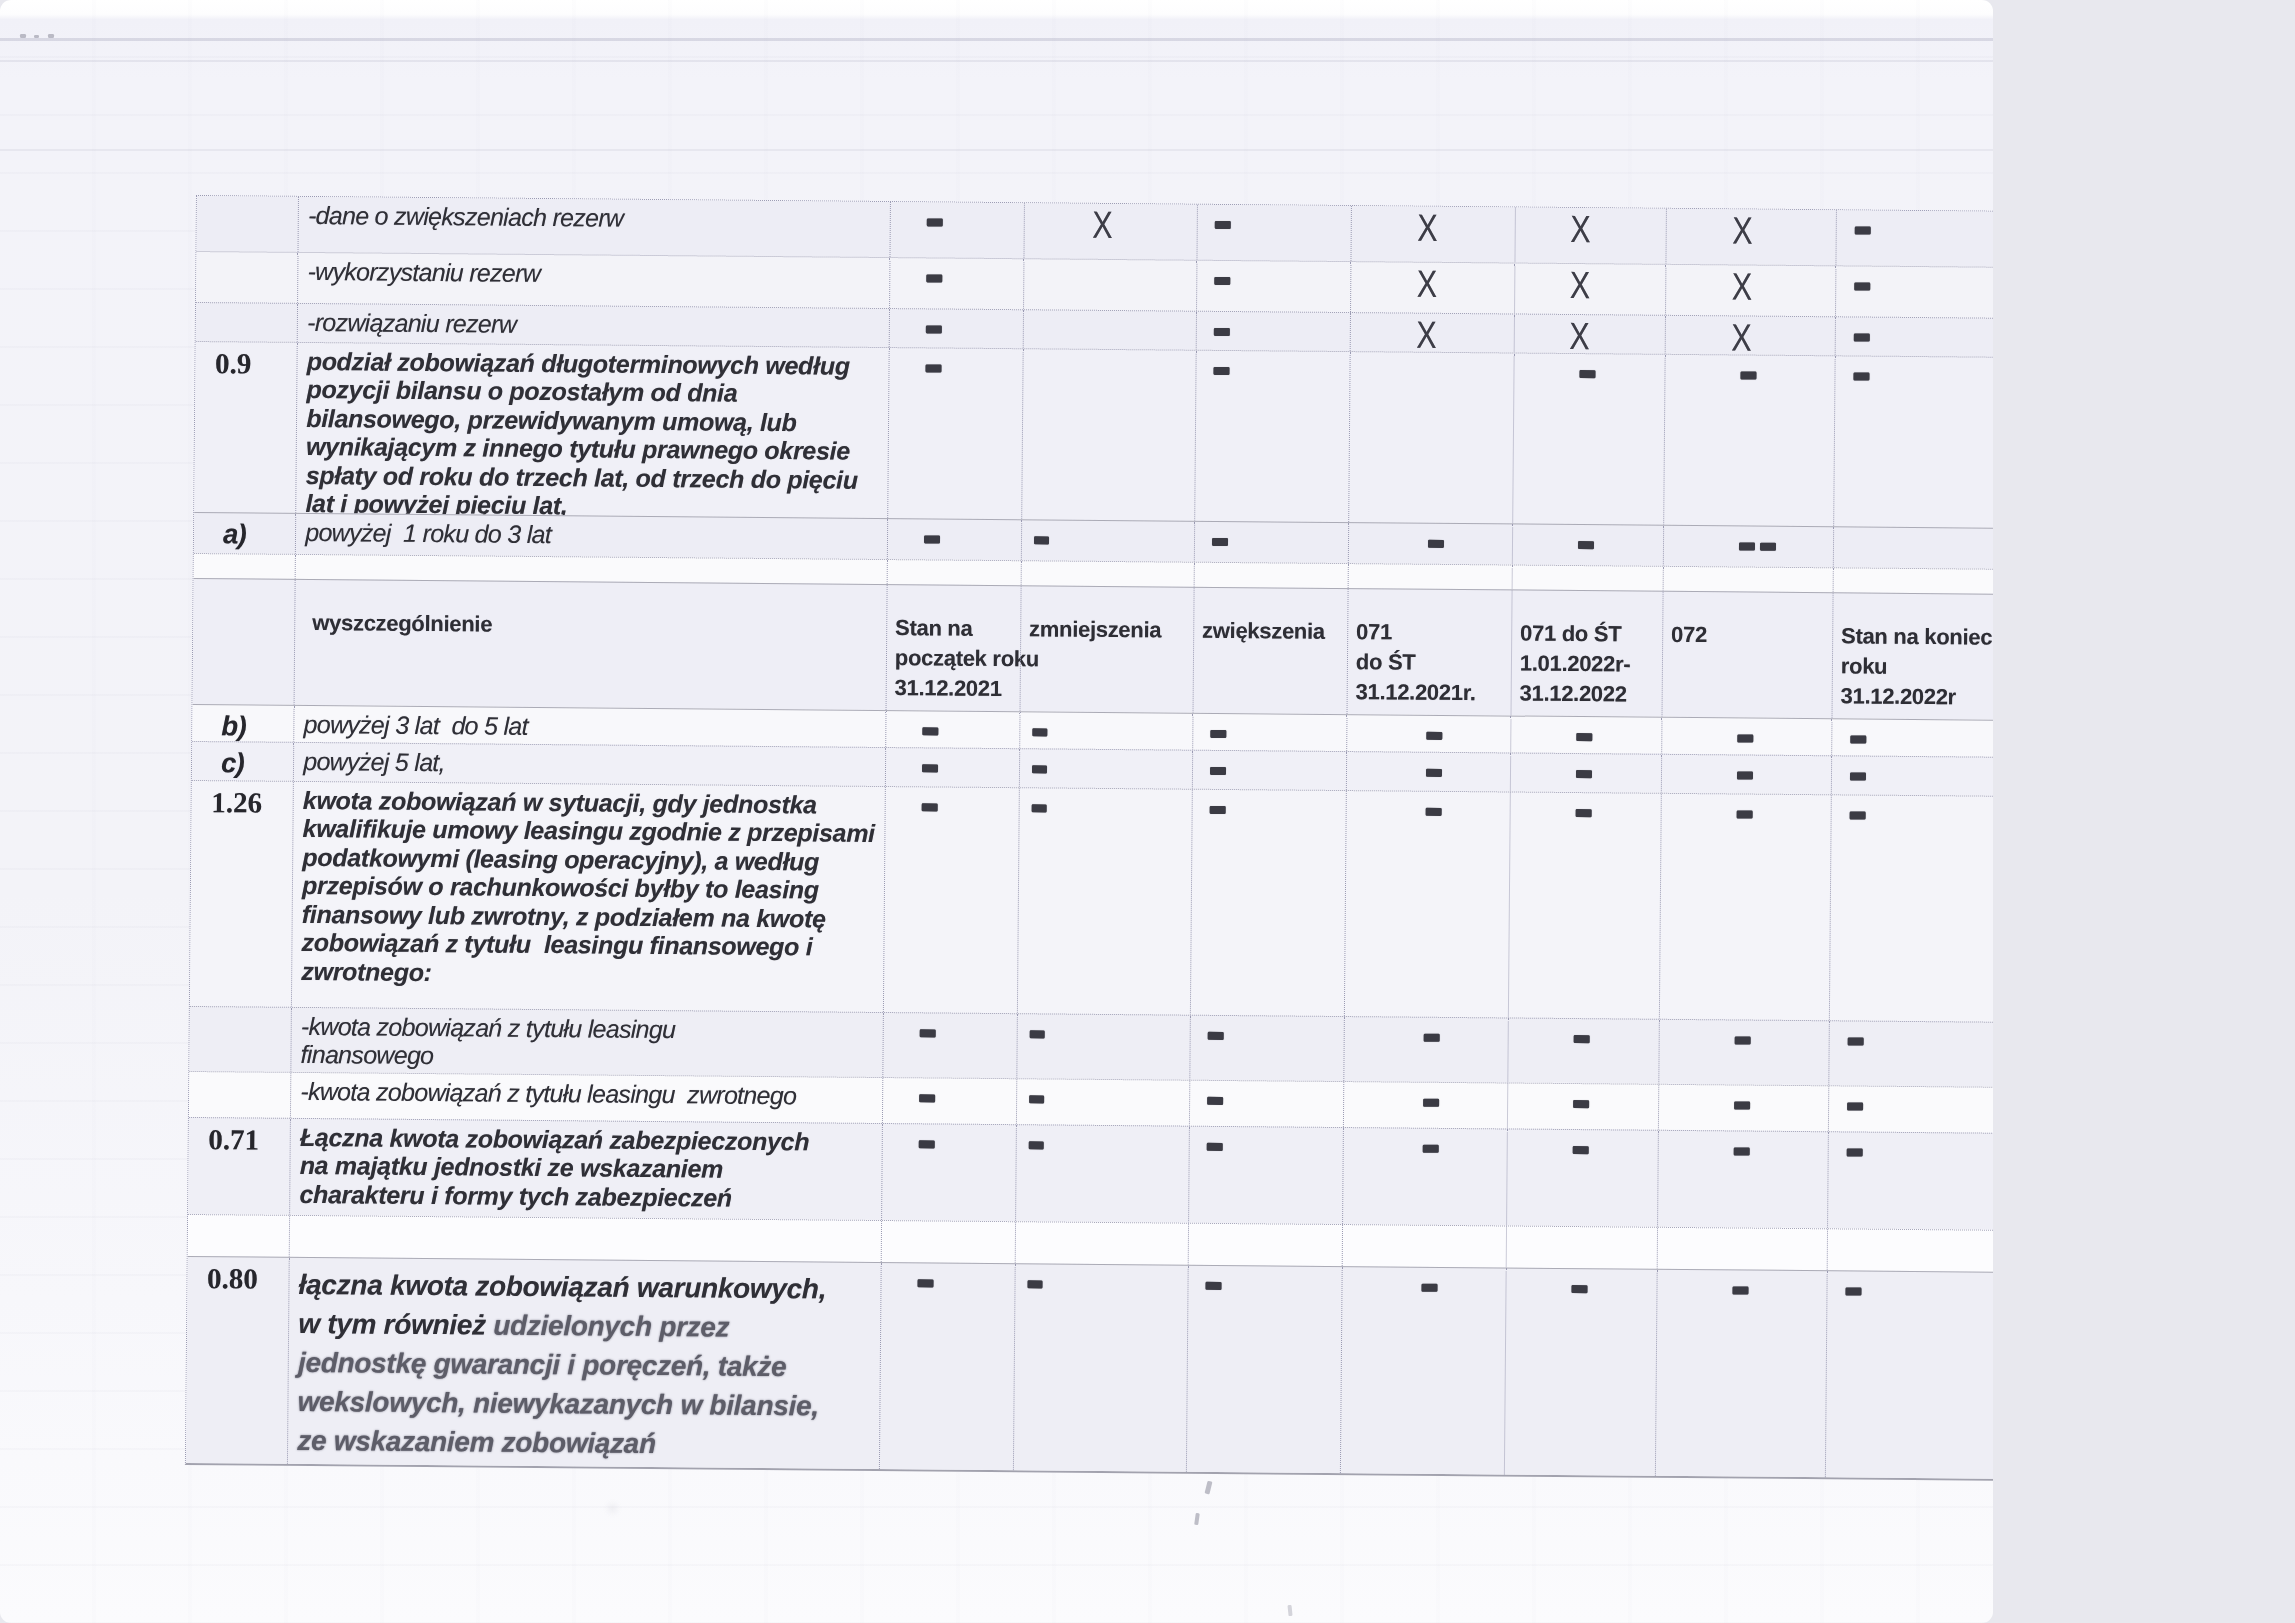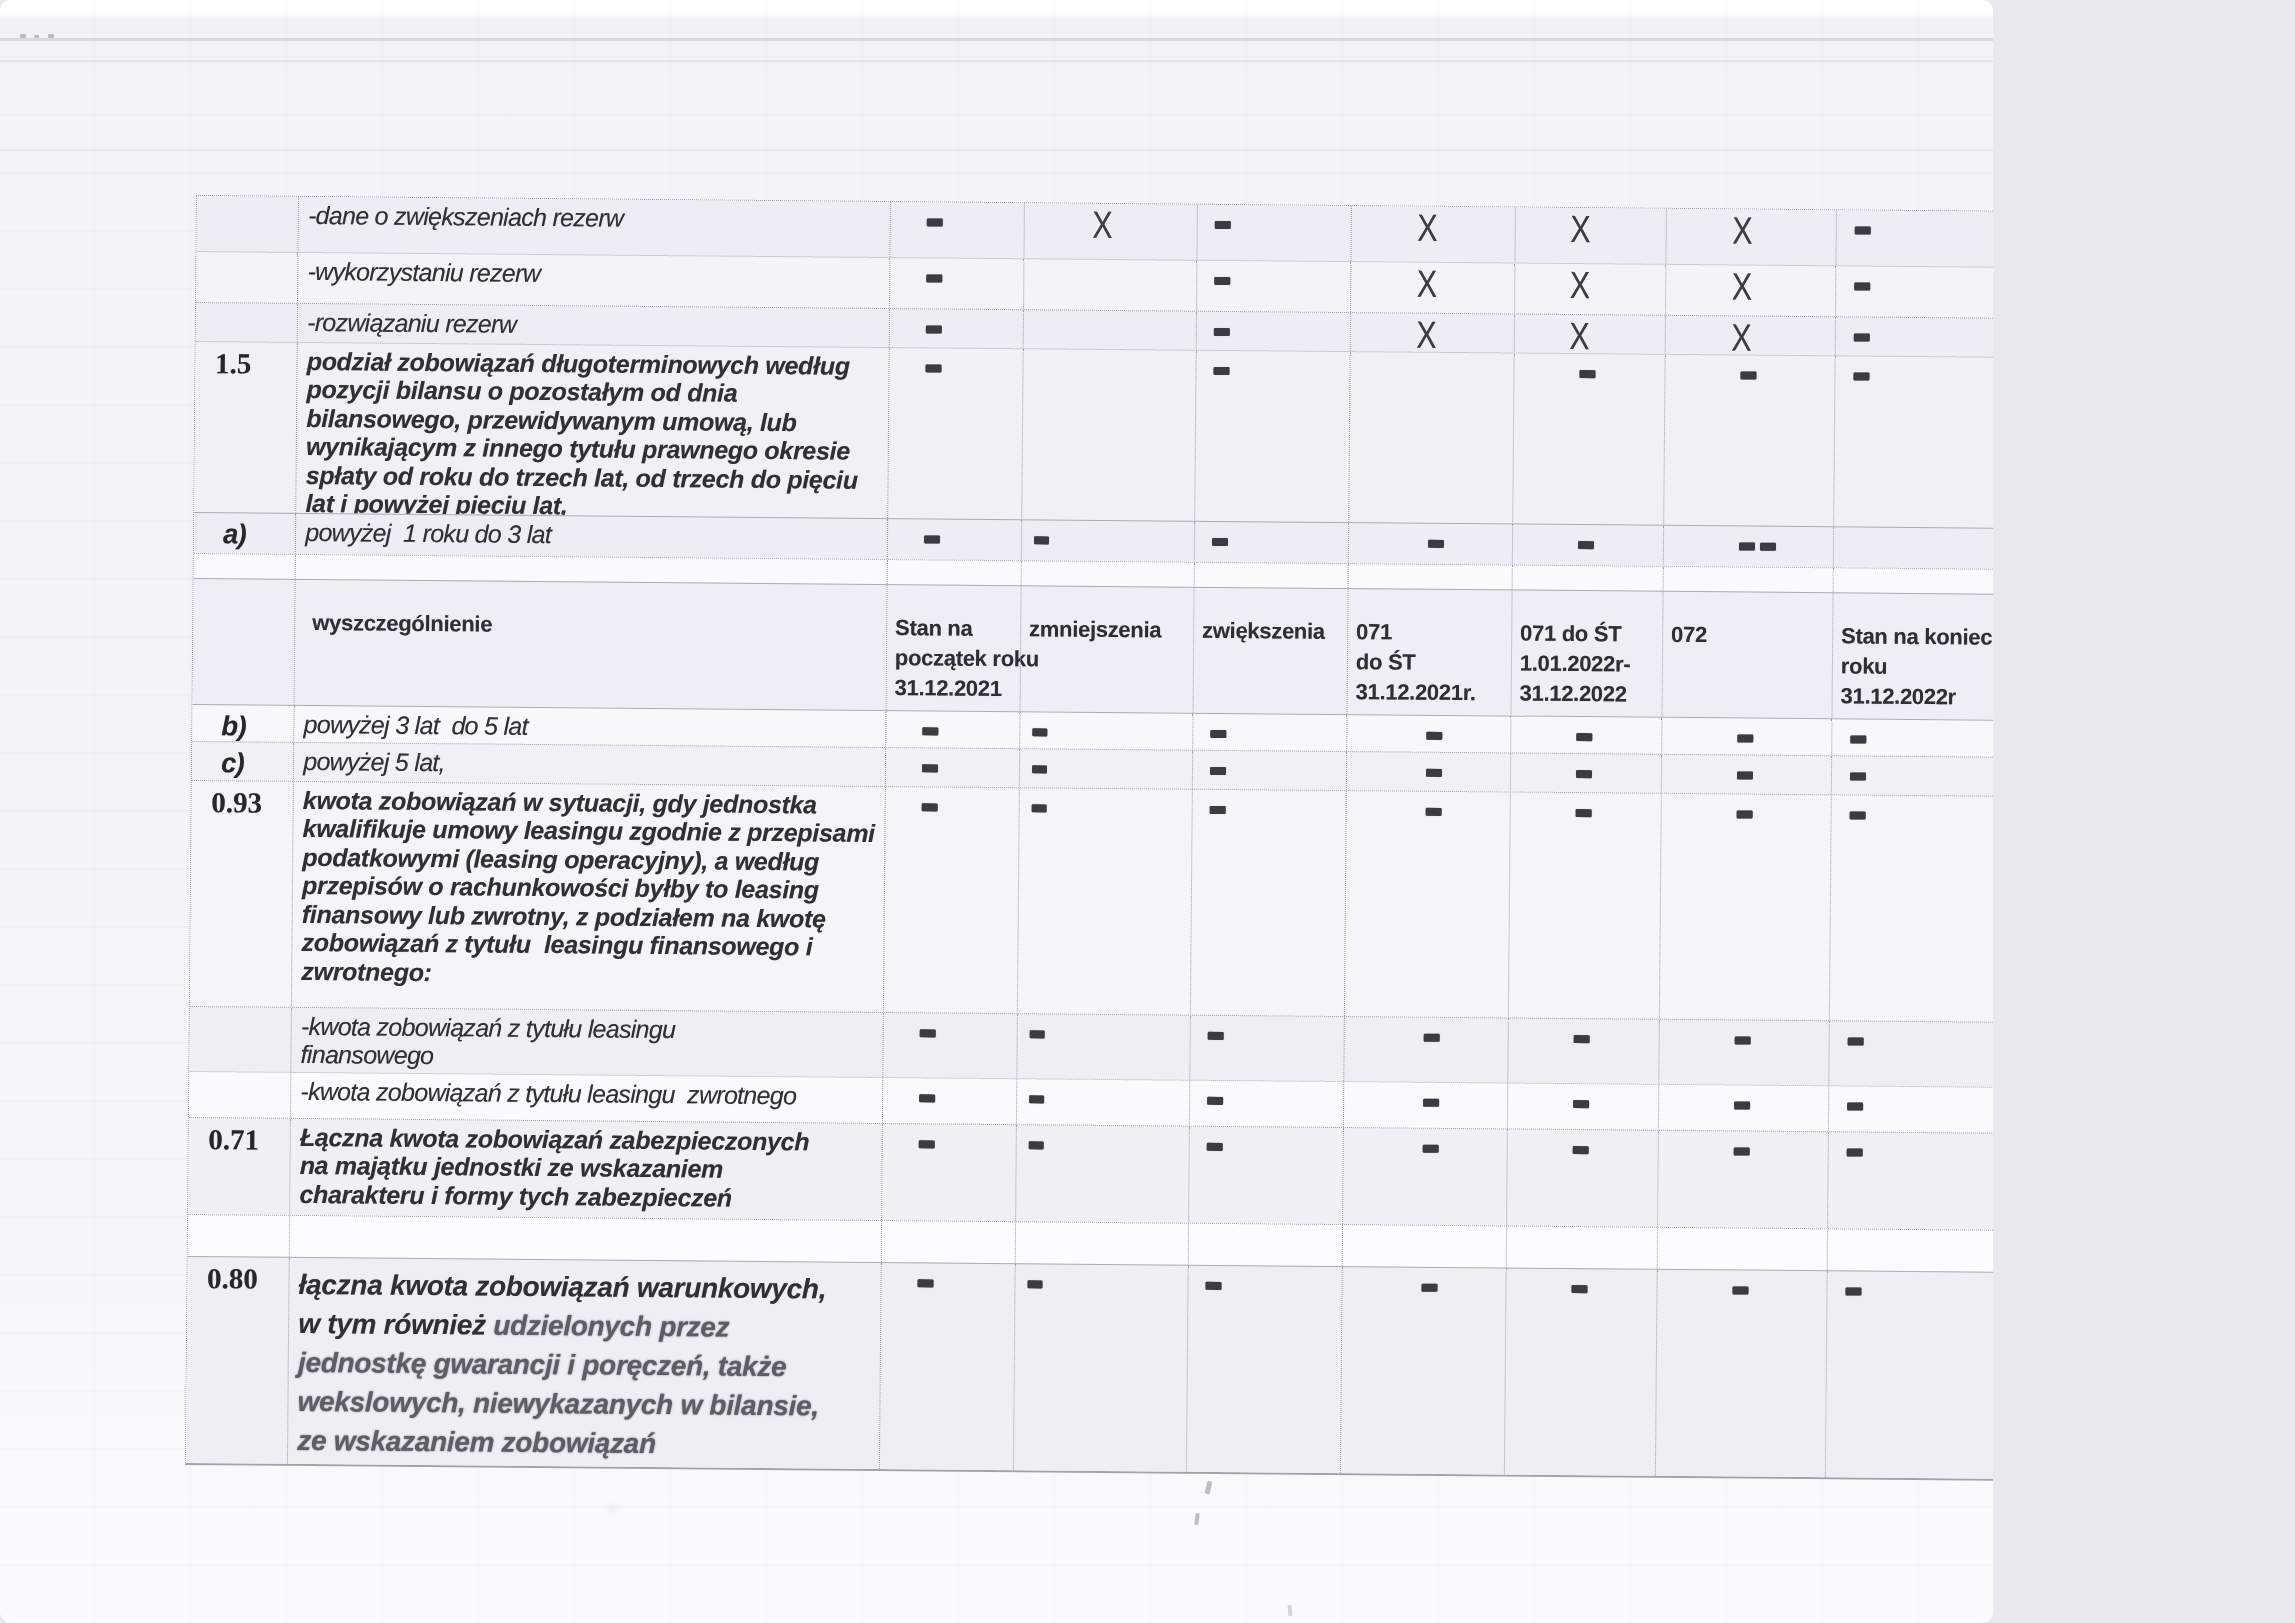--- a/index.html
+++ b/index.html
@@ -148,21 +148,21 @@
         </div>
         <div class="cell c6">
           <div class="xmark" style="left: 63px;">X</div>
         </div>
         <div class="cell c7">
           <div class="dash" style="left: 18.3px;"></div>
         </div>
       </div>
       <div class="t-row bold" id="row-1-9" style="height: 171px; background: rgb(240, 240, 247);">
         <div class="cell col-num">
-          <div class="num">1.5</div>
+          <div class="num">0.9</div>
         </div>
         <div class="cell col-label">
           <div class="lbl"><div class="line">podział zobowiązań długoterminowych według</div><div class="line">pozycji bilansu o pozostałym od dnia</div><div class="line">bilansowego, przewidywanym umową, lub</div><div class="line">wynikającym z innego tytułu prawnego okresie</div><div class="line">spłaty od roku do trzech lat, od trzech do pięciu</div><div class="line">lat i powyżej pięciu lat,</div></div>
         </div>
         <div class="cell c1">
           <div class="dash" style="left: 36px;"></div>
         </div>
         <div class="cell c2"></div>
         <div class="cell c3">
           <div class="dash" style="left: 17px;"></div>
@@ -305,21 +305,21 @@
         </div>
         <div class="cell c6">
           <div class="dash" style="left: 75px;"></div>
         </div>
         <div class="cell c7">
           <div class="dash" style="left: 18.3px;"></div>
         </div>
       </div>
       <div class="t-row bold" id="row-1-10" style="height: 226px; background: rgb(244, 244, 249);">
         <div class="cell col-num">
-          <div class="num">0.93</div>
+          <div class="num">1.26</div>
         </div>
         <div class="cell col-label">
           <div class="lbl"><div class="line">kwota zobowiązań w sytuacji, gdy jednostka</div><div class="line">kwalifikuje umowy leasingu zgodnie z przepisami</div><div class="line">podatkowymi (leasing operacyjny), a według</div><div class="line">przepisów o rachunkowości byłby to leasing</div><div class="line">finansowy lub zwrotny, z podziałem na kwotę</div><div class="line">zobowiązań z tytułu  leasingu finansowego i</div><div class="line">zwrotnego:</div></div>
         </div>
         <div class="cell c1">
           <div class="dash" style="left: 36px;"></div>
         </div>
         <div class="cell c2">
           <div class="dash" style="left: 11.8px;"></div>
         </div>

